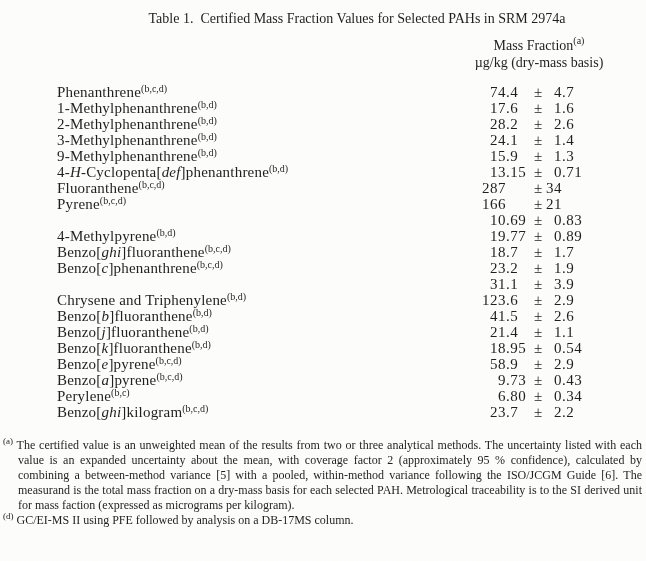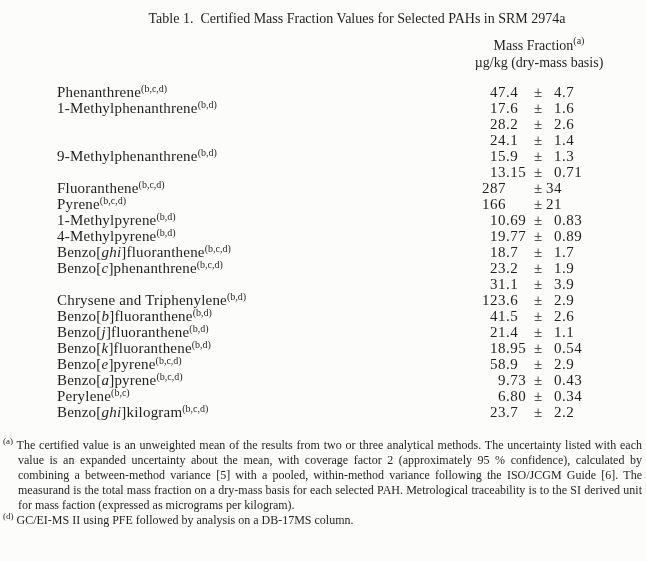--- a/index.html
+++ b/index.html
@@ -51,62 +51,65 @@
   <div class="title">Table 1.  Certified Mass Fraction Values for Selected PAHs in SRM 2974a</div>
 
   <div class="colhead">
     <div><span>Mass Fraction</span><sup class="hd">(a)</sup></div>
     <div>µg/kg (dry-mass basis)</div>
   </div>
 
   <div class="rows">
     <div class="row">
       <span class="cname"><span><span>Phenanthrene</span></span><sup class="ref">(b,c,d)</sup></span>
-      <span class="vint">47</span>
+      <span class="vint">74</span>
       <span class="vdec">.4</span>
       <span class="pm">±</span>
       <span class="uint">4</span>
       <span class="udec">.7</span>
     </div>
 
     <div class="row">
       <span class="cname"><span><span>1-Methylphenanthrene</span></span><sup class="ref">(b,d)</sup></span>
       <span class="vint">17</span>
       <span class="vdec">.6</span>
       <span class="pm">±</span>
       <span class="uint">1</span>
       <span class="udec">.6</span>
     </div>
 
     <div class="row">
+      <span class="cname"><span><span>2-Methylphenanthrene</span></span><sup class="ref">(b,d)</sup></span>
       <span class="vint">28</span>
       <span class="vdec">.2</span>
       <span class="pm">±</span>
       <span class="uint">2</span>
       <span class="udec">.6</span>
     </div>
 
     <div class="row">
+      <span class="cname"><span><span>3-Methylphenanthrene</span></span><sup class="ref">(b,d)</sup></span>
       <span class="vint">24</span>
       <span class="vdec">.1</span>
       <span class="pm">±</span>
       <span class="uint">1</span>
       <span class="udec">.4</span>
     </div>
 
     <div class="row">
       <span class="cname"><span><span>9-Methylphenanthrene</span></span><sup class="ref">(b,d)</sup></span>
       <span class="vint">15</span>
       <span class="vdec">.9</span>
       <span class="pm">±</span>
       <span class="uint">1</span>
       <span class="udec">.3</span>
     </div>
 
     <div class="row">
+      <span class="cname"><span><span>4-</span><span class="it">H</span><span>-Cyclopenta[</span><span class="it">def</span><span>]phenanthrene</span></span><sup class="ref">(b,d)</sup></span>
       <span class="vint">13</span>
       <span class="vdec">.15</span>
       <span class="pm">±</span>
       <span class="uint">0</span>
       <span class="udec">.71</span>
     </div>
 
     <div class="row">
       <span class="cname"><span><span>Fluoranthene</span></span><sup class="ref">(b,c,d)</sup></span>
       <span class="vint">287</span>
@@ -119,21 +122,20 @@
     <div class="row">
       <span class="cname"><span><span>Pyrene</span></span><sup class="ref">(b,c,d)</sup></span>
       <span class="vint">166</span>
       <span class="vdec"></span>
       <span class="pm">±</span>
       <span class="uint">21</span>
       <span class="udec"></span>
     </div>
 
     <div class="row">
-      <span class="cname"><span><span>1-Methylpyrene</span></span><sup class="ref">(b,d)</sup></span>
       <span class="vint">10</span>
       <span class="vdec">.69</span>
       <span class="pm">±</span>
       <span class="uint">0</span>
       <span class="udec">.83</span>
     </div>
 
     <div class="row">
       <span class="cname"><span><span>4-Methylpyrene</span></span><sup class="ref">(b,d)</sup></span>
       <span class="vint">19</span>

